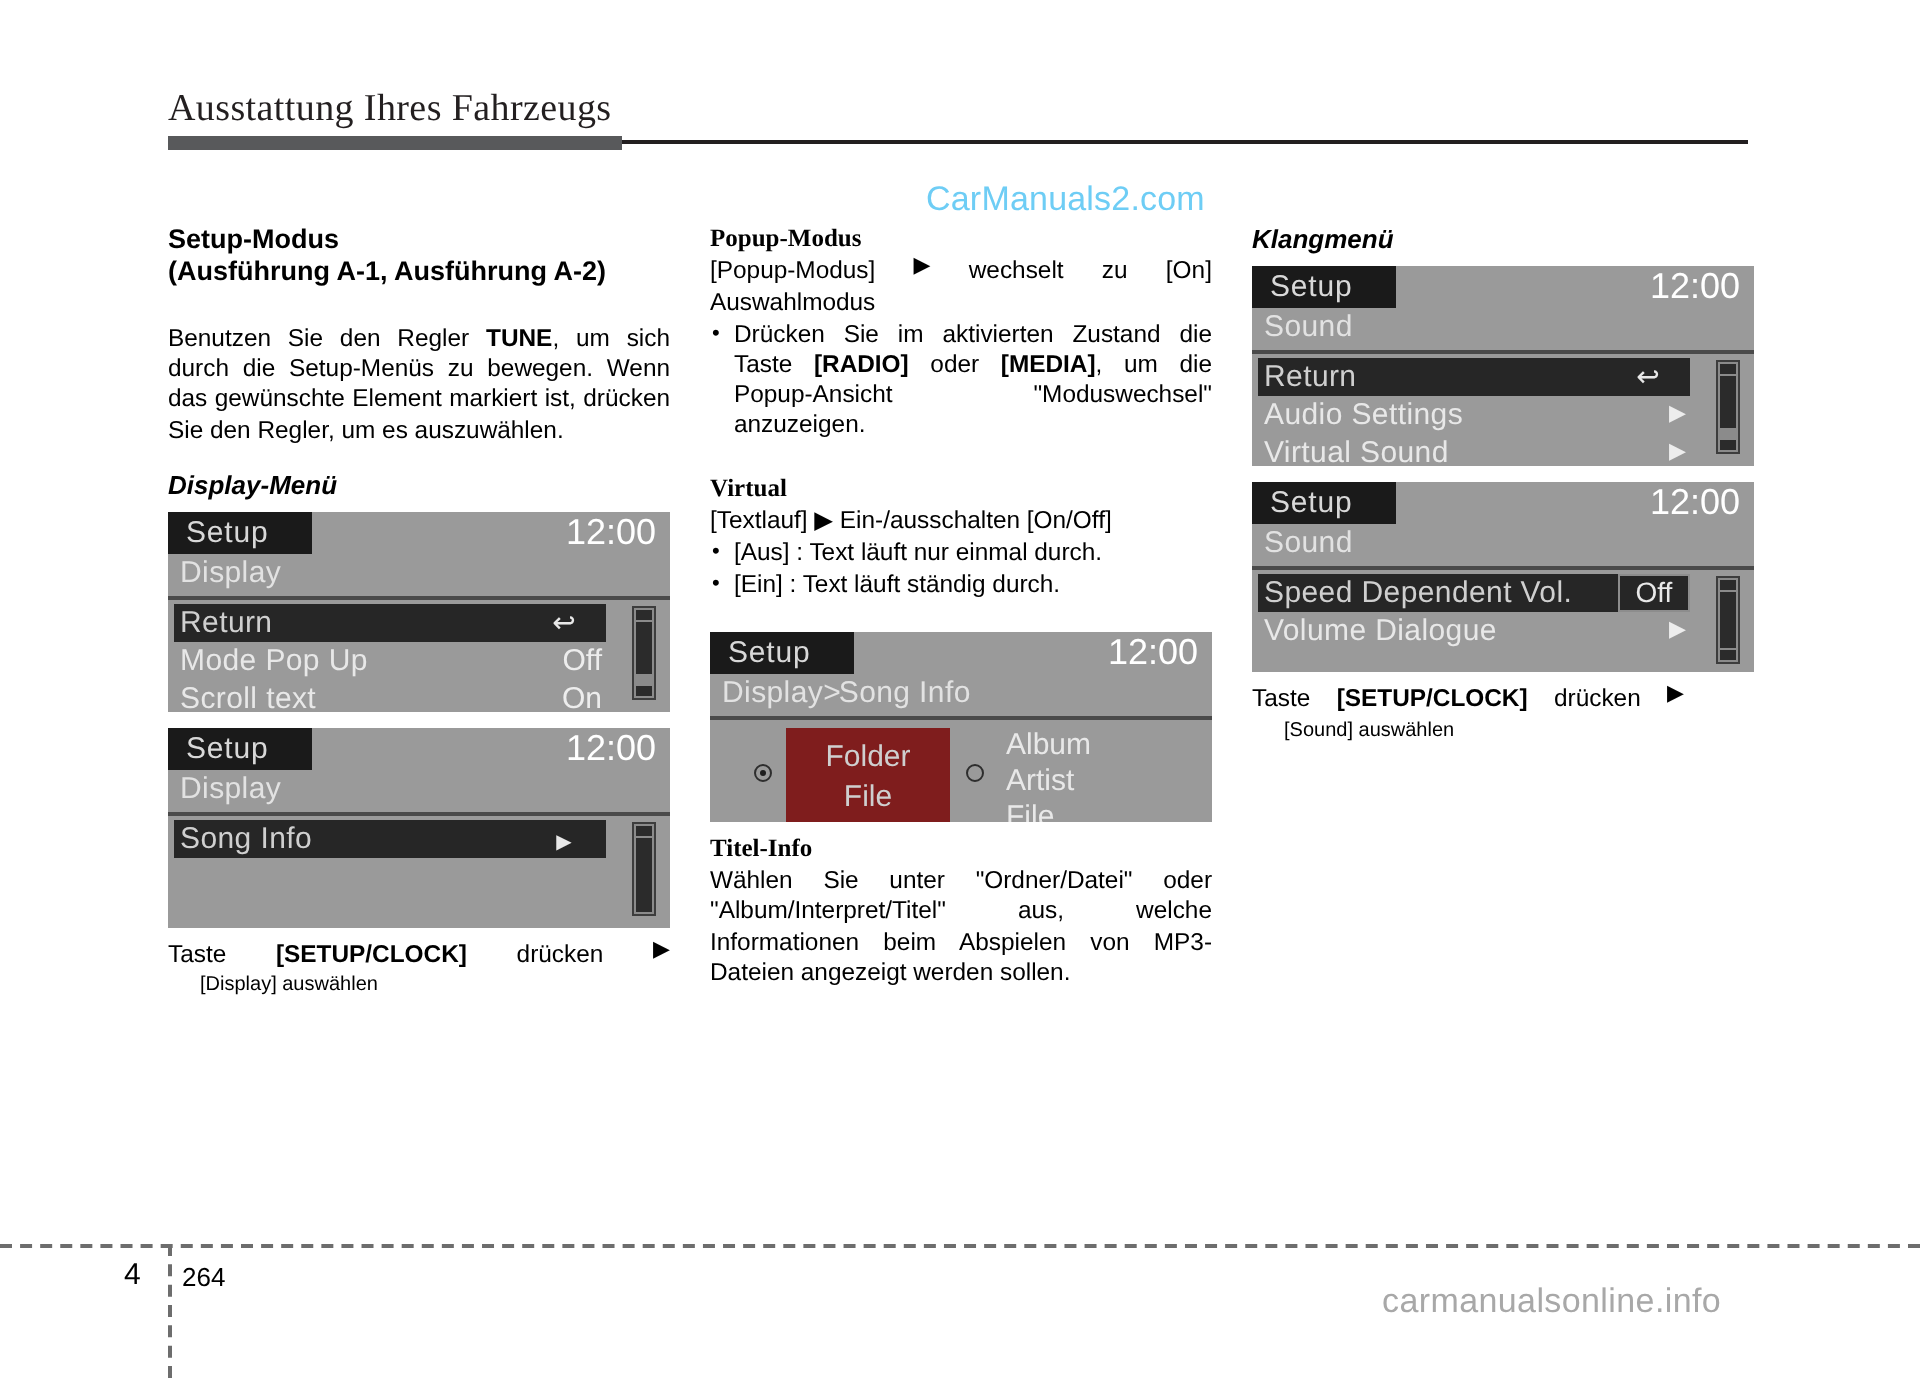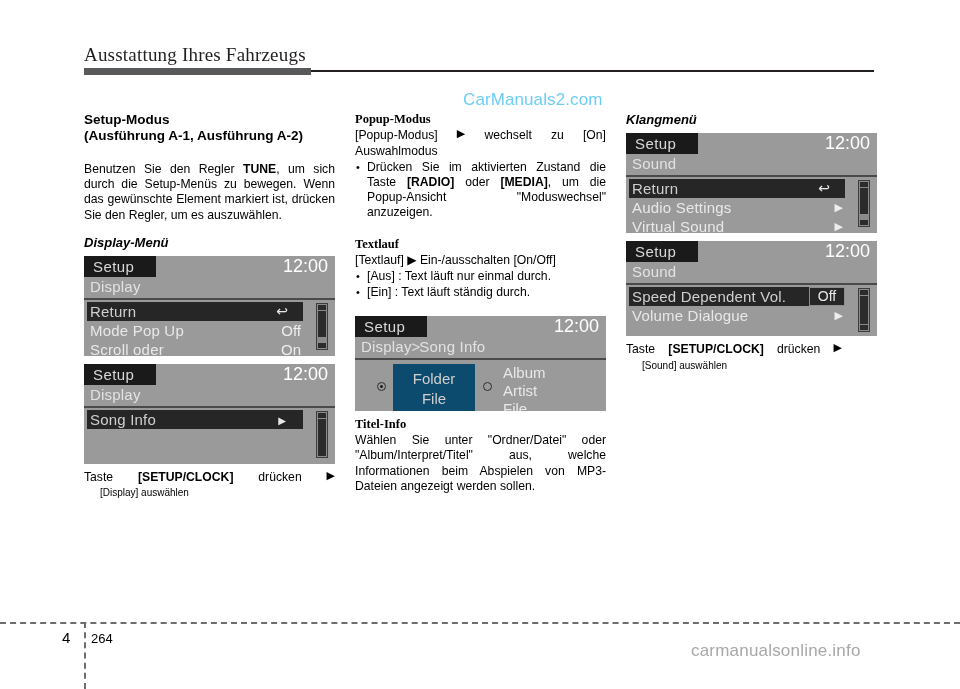--- a/index.html
+++ b/index.html
@@ -331,21 +331,21 @@
   .si-radio.on:after {
     content: "";
     position: absolute;
     left: 1.5px; top: 1.5px;
     width: 3px; height: 3px;
     background: #1f1f1f;
     border-radius: 50%;
   }
   .si-box {
     position: absolute;
-    background: #0c4a6e;
+    background: #7f1d1d;
     color: #cfcfcf;
     text-align: center;
     font-size: 15px;
     line-height: 20px;
     padding-top: 5px;
     box-sizing: border-box;
   }
   .si-text {
     position: absolute;
     color: #e8e8e8;
@@ -430,21 +430,21 @@
       <div class="lcd-row selected">
         <div class="row-hl"></div>
         <div class="row-label">Return</div>
         <div class="row-chip"><span class="ret-glyph">↩</span></div>
       </div>
       <div class="lcd-row">
         <div class="row-label">Mode Pop Up</div>
         <div class="row-value">Off</div>
       </div>
       <div class="lcd-row">
-        <div class="row-label">Scroll oder</div>
+        <div class="row-label">Scroll text</div>
         <div class="row-value">On</div>
       </div>
     </div>
     <div class="lcd-scroll" style="top:47px; height:47px;">
       <div class="cap top"></div>
       <div class="thumb" style="top:7px; height:26px;"></div>
       <div class="cap bot"></div>
     </div>
   </div>
 
@@ -496,21 +496,21 @@
     <span>[On]</span>
   </div>
   <p class="body nojust">Auswahlmodus</p>
 
   <ul class="bullets">
     <li class="just"><span>Drücken Sie im aktivierten Zustand die Taste </span><b>[RADIO]</b><span> oder </span><b>[MEDIA]</b><span>, um die Popup-Ansicht "Moduswechsel" anzuzeigen.</span></li>
   </ul>
 
   <div class="spacer-16"></div>
 
-  <h4 class="serif-head">Textlauf</h4>
+  <h4 class="serif-head">Virtual</h4>
   <p class="body nojust">[Textlauf] ▶ Ein-/ausschalten [On/Off]</p>
   <ul class="bullets">
     <li>[Aus] : Text läuft nur einmal durch.</li>
     <li>[Ein] : Text läuft ständig durch.</li>
   </ul>
 
   <div class="spacer-16"></div>
 
   <div class="lcd lcd-h95">
     <div class="lcd-titlebar">

